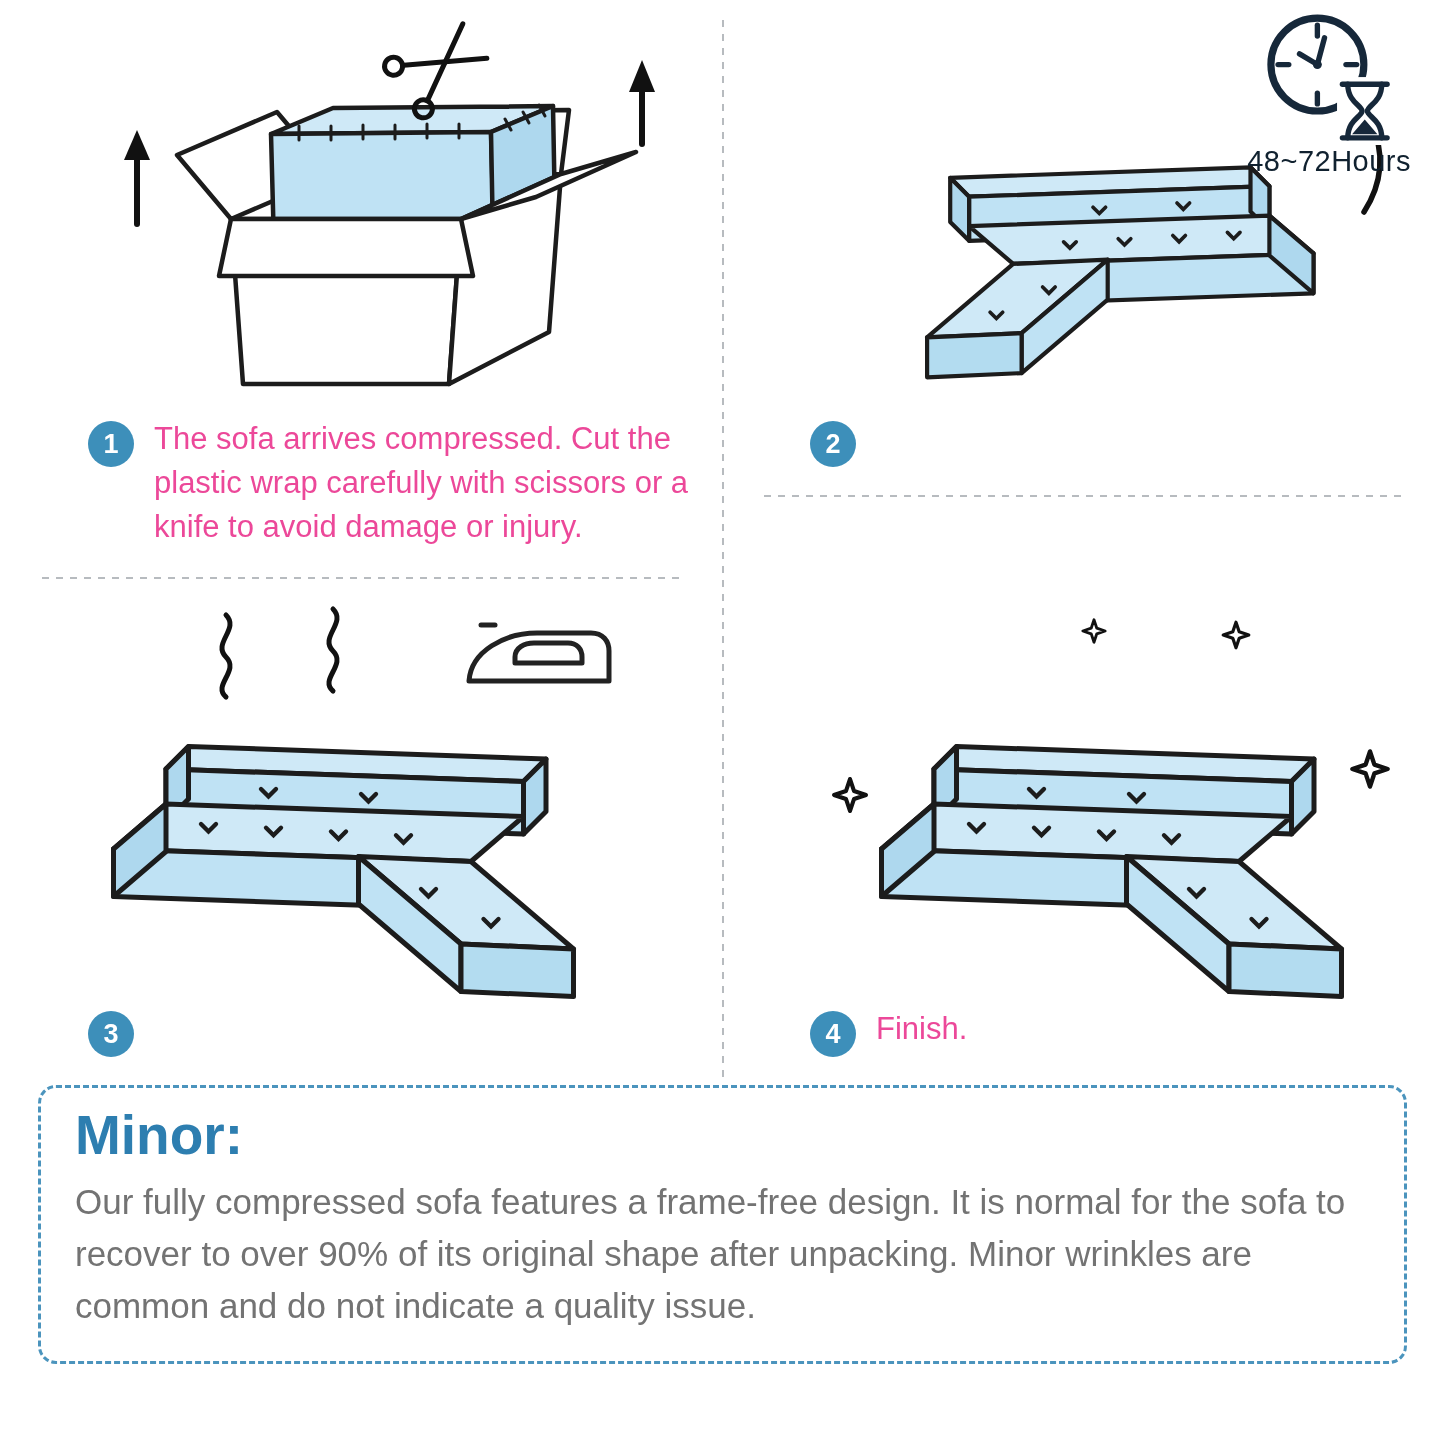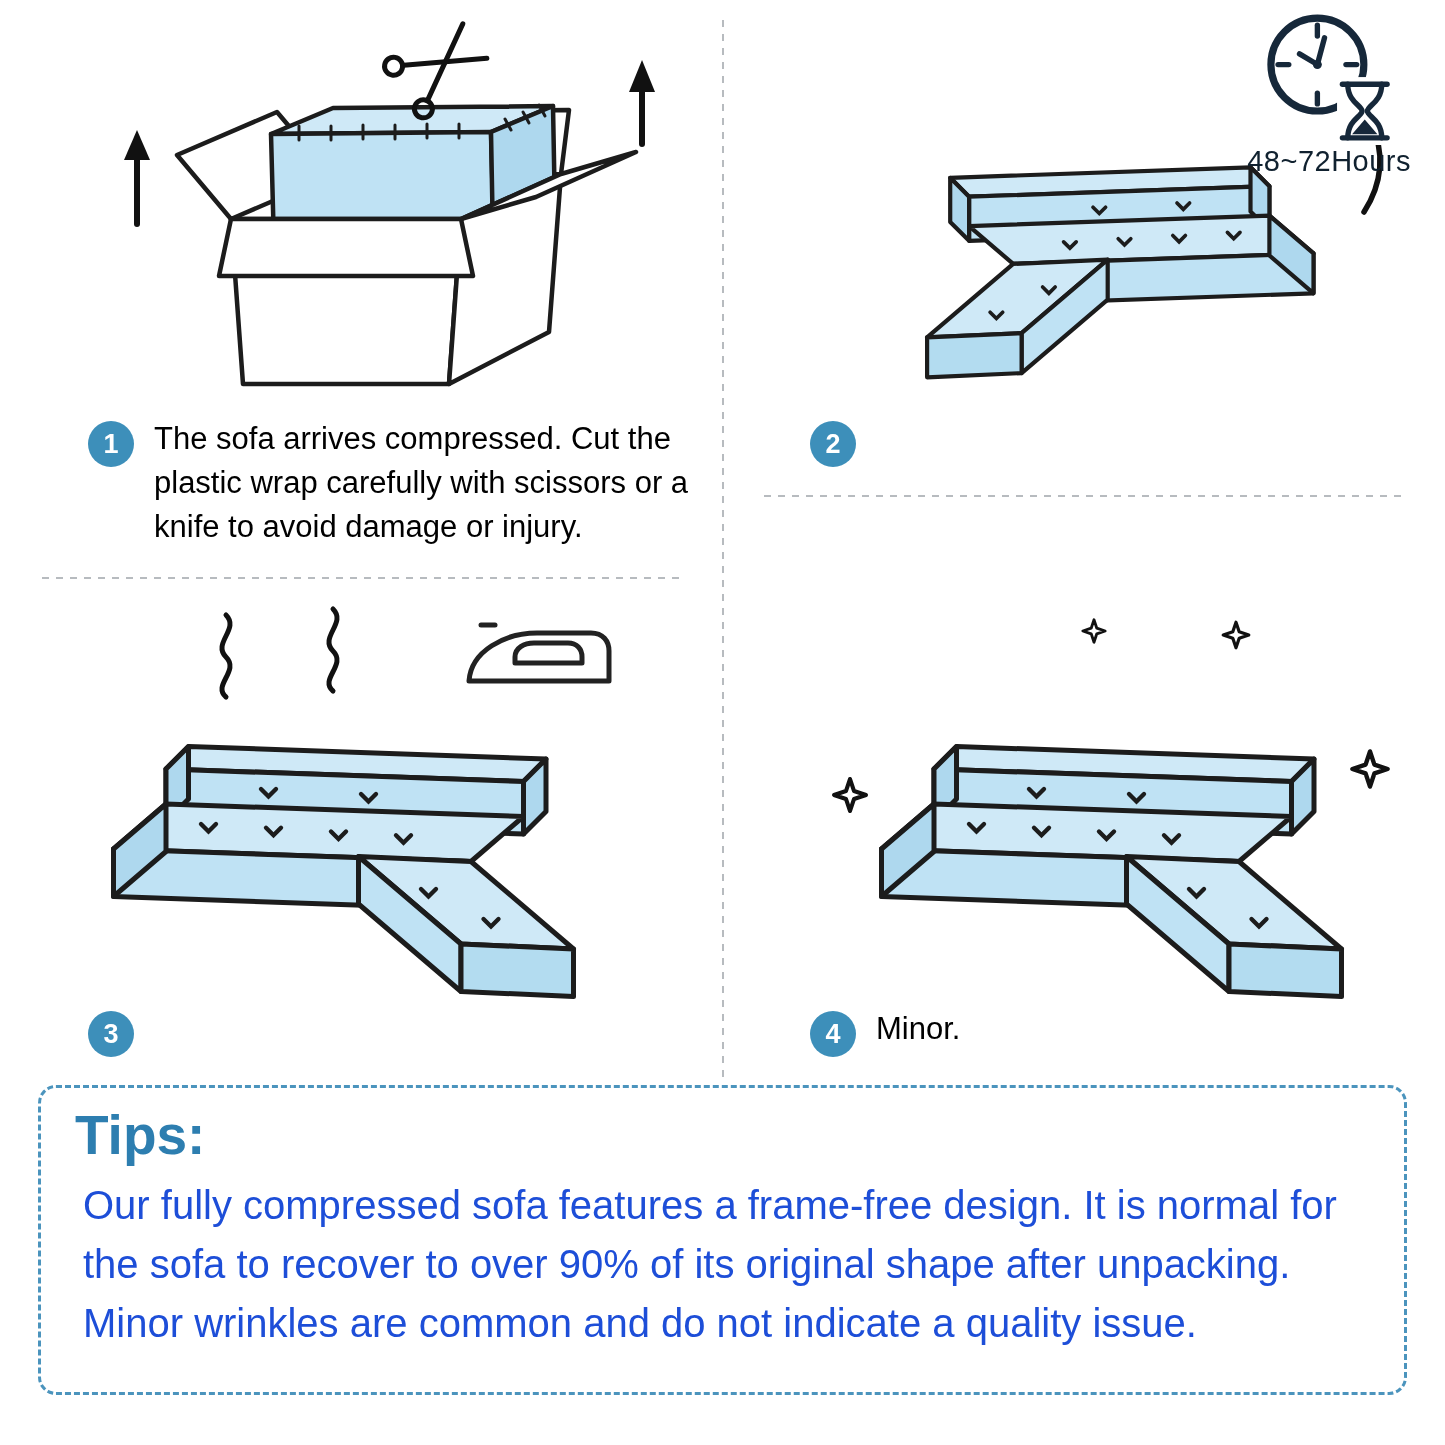--- a/index.html
+++ b/index.html
@@ -14,28 +14,28 @@
 
   .vdiv { position:absolute; left:722px; top:20px; height:1062px; width:2px;
           background:repeating-linear-gradient(180deg,#b7bbbf 0 7px,transparent 7px 14px); }
   .hsep { height:2px; margin:28px 16px 6px;
           background:repeating-linear-gradient(90deg,#b7bbbf 0 7px,transparent 7px 14px); }
 
   .step-row { display:flex; align-items:flex-start; gap:20px; padding:8px 0 0 62px; }
   .badge { flex:0 0 auto; width:46px; height:46px; border-radius:50%; background:#3d8fba;
            color:#fff; font-weight:bold; font-size:27px; display:flex; align-items:center;
            justify-content:center; margin-top:4px; }
-  .step-text { margin:0; font-size:31px; line-height:1.42; color:#000000; max-width:545px; }
+  .step-text { margin:0; font-size:31px; line-height:1.42; color:#ec4899; max-width:545px; }
 
   .clock-block { position:absolute; top:2px; right:34px; text-align:center; z-index:2; }
   .clock-label { font-size:29px; font-weight:normal; color:#10212f; margin-top:-4px; letter-spacing:0.5px; }
 
   .tips { margin:28px 38px 0; border:3px dashed #4b94bd; border-radius:18px; padding:14px 34px 30px; }
   .tips h2 { margin:0 0 8px; color:#2d7eb0; font-size:55px; line-height:1.2; }
-  .tips p { margin:8px; font-size:40px; line-height:1.48; color:#1d4ed8; }
+  .tips p { margin:0; font-size:35px; line-height:1.48; color:#737373; }
 </style>
 </head>
 <body>
 
 <svg width="0" height="0" style="position:absolute" aria-hidden="true">
   <defs>
     <g id="sofa-shape">
       <g fill="#bfe2f4" stroke="#1c1c1c" stroke-width="4" stroke-linejoin="round" stroke-linecap="round">
         <polygon points="70,46 356,56 338,74 52,64" fill="#cfe9f7"></polygon>
         <polygon points="52,64 338,74 338,116 52,106"></polygon>
@@ -191,22 +191,22 @@
             <path transform="translate(606,170) scale(1.1)" d="M0,-16 L4,-4 L16,0 L4,4 L0,16 L-4,4 L-16,0 L-4,-4 Z"></path>
             <path transform="translate(330,32) scale(0.7)" d="M0,-16 L4,-4 L16,0 L4,4 L0,16 L-4,4 L-16,0 L-4,-4 Z"></path>
             <path transform="translate(472,36) scale(0.8)" d="M0,-16 L4,-4 L16,0 L4,4 L0,16 L-4,4 L-16,0 L-4,-4 Z"></path>
           </g>
         </svg>
       </div>
       <div class="step-row">
         <div class="badge">
             <span>4</span>
           </div>
-        <p class="step-text">Minor.</p>
+        <p class="step-text">Finish.</p>
       </div>
     </section>
   </div>
 
   <div class="tips">
-    <h2>Tips:</h2>
+    <h2>Minor:</h2>
     <p>Our fully compressed sofa features a frame-free design. It is normal for the sofa to recover to over 90% of its original shape after unpacking. Minor wrinkles are common and do not indicate a quality issue.</p>
   </div>
 </div>
 
 </body></html>

